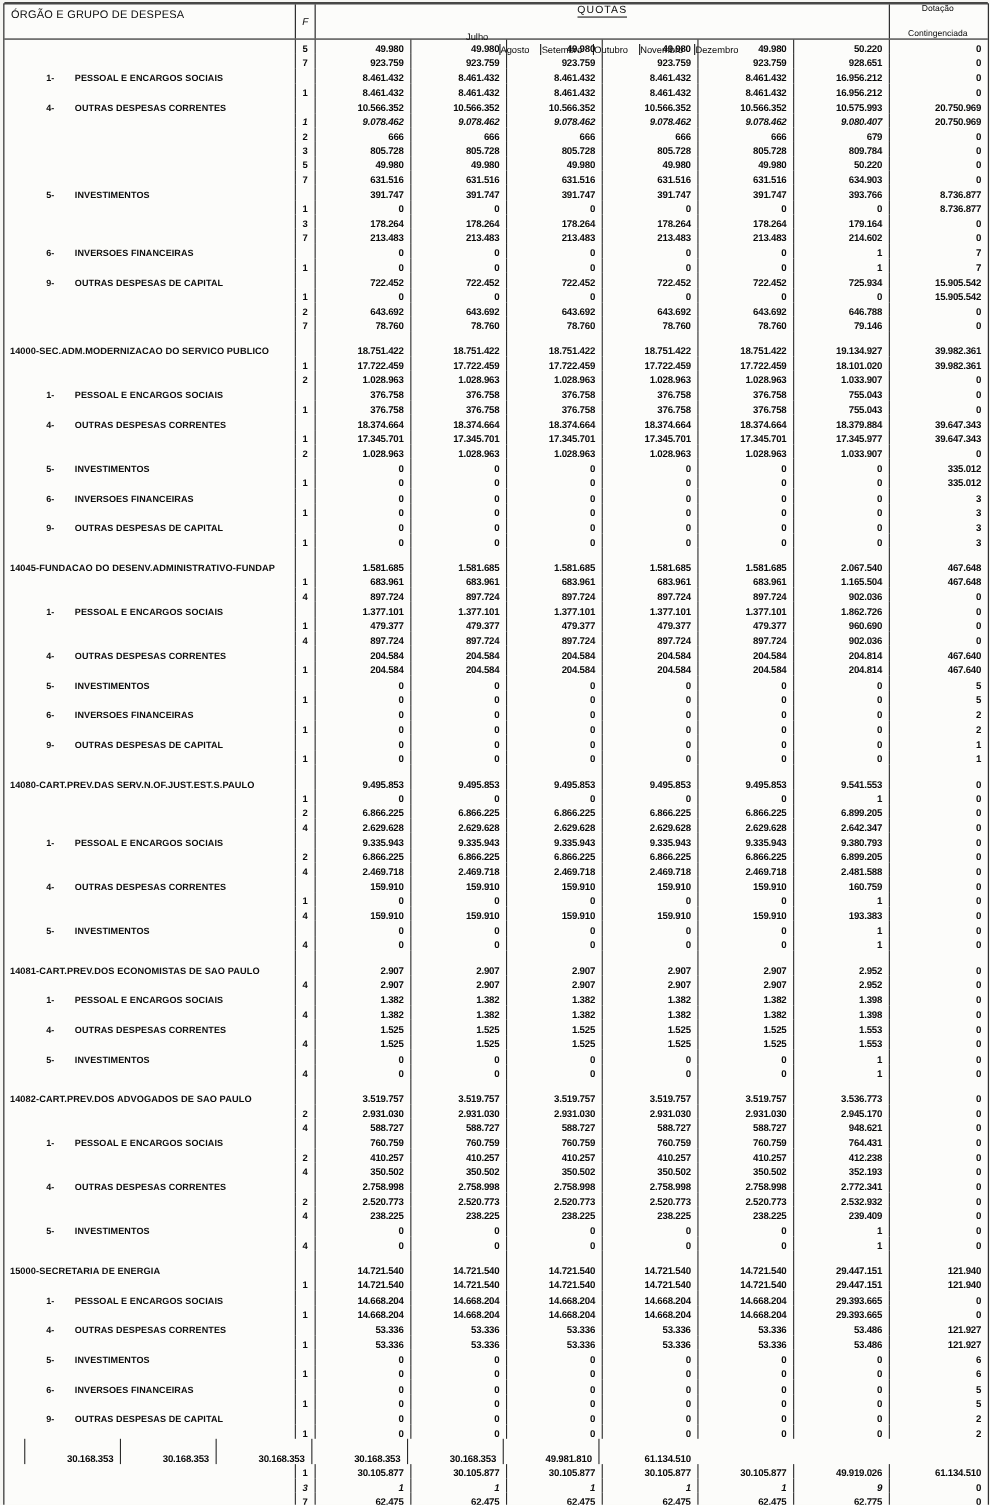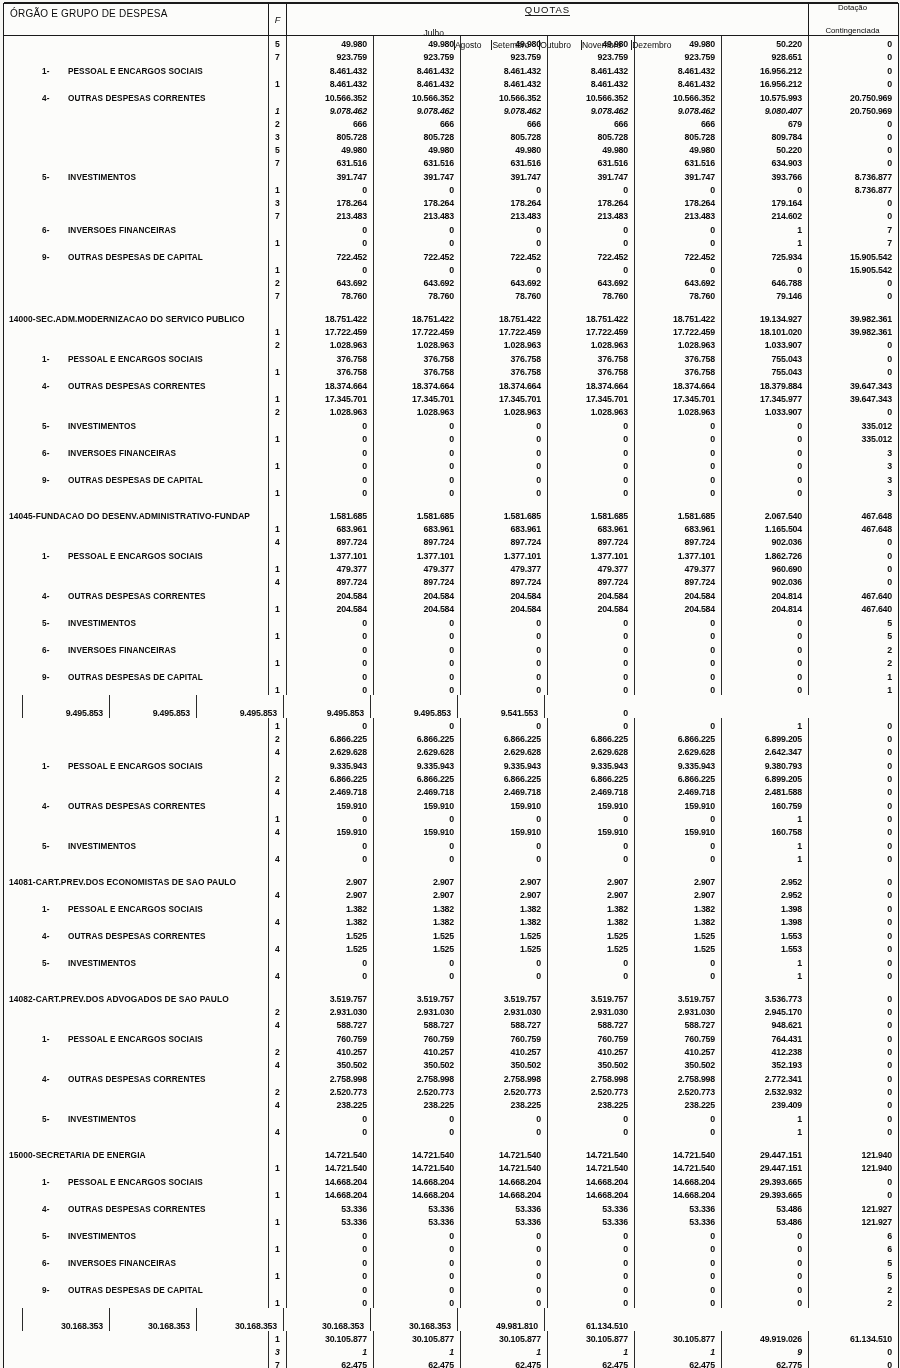--- a/index.html
+++ b/index.html
@@ -741,20 +741,23 @@
       <div class="cell c-v">0</div>
       <div class="cell c-v">0</div>
       <div class="cell c-v">0</div>
       <div class="cell c-v">0</div>
       <div class="cell c-v">0</div>
       <div class="cell c-v">0</div>
       <div class="cell c-dot">1</div>
     </div>
 
     <div class="row o">
+      <div class="cell c-label">
+          <span class="gtxt">14080-CART.PREV.DAS SERV.N.OF.JUST.EST.S.PAULO</span>
+        </div>
       <div class="cell c-f"></div>
       <div class="cell c-v">9.495.853</div>
       <div class="cell c-v">9.495.853</div>
       <div class="cell c-v">9.495.853</div>
       <div class="cell c-v">9.495.853</div>
       <div class="cell c-v">9.495.853</div>
       <div class="cell c-v">9.541.553</div>
       <div class="cell c-dot">0</div>
     </div>
 
@@ -875,21 +878,21 @@
     <div class="row d">
       <div class="cell c-label">
           <span class="gtxt"></span>
         </div>
       <div class="cell c-f">4</div>
       <div class="cell c-v">159.910</div>
       <div class="cell c-v">159.910</div>
       <div class="cell c-v">159.910</div>
       <div class="cell c-v">159.910</div>
       <div class="cell c-v">159.910</div>
-      <div class="cell c-v">160.758</div>
+      <div class="cell c-v">193.383</div>
       <div class="cell c-dot">0</div>
     </div>
 
     <div class="row g">
       <div class="cell c-label">
           <span class="gnum">5-</span>
           <span class="gtxt">INVESTIMENTOS</span>
         </div>
       <div class="cell c-f"></div>
       <div class="cell c-v">0</div>

